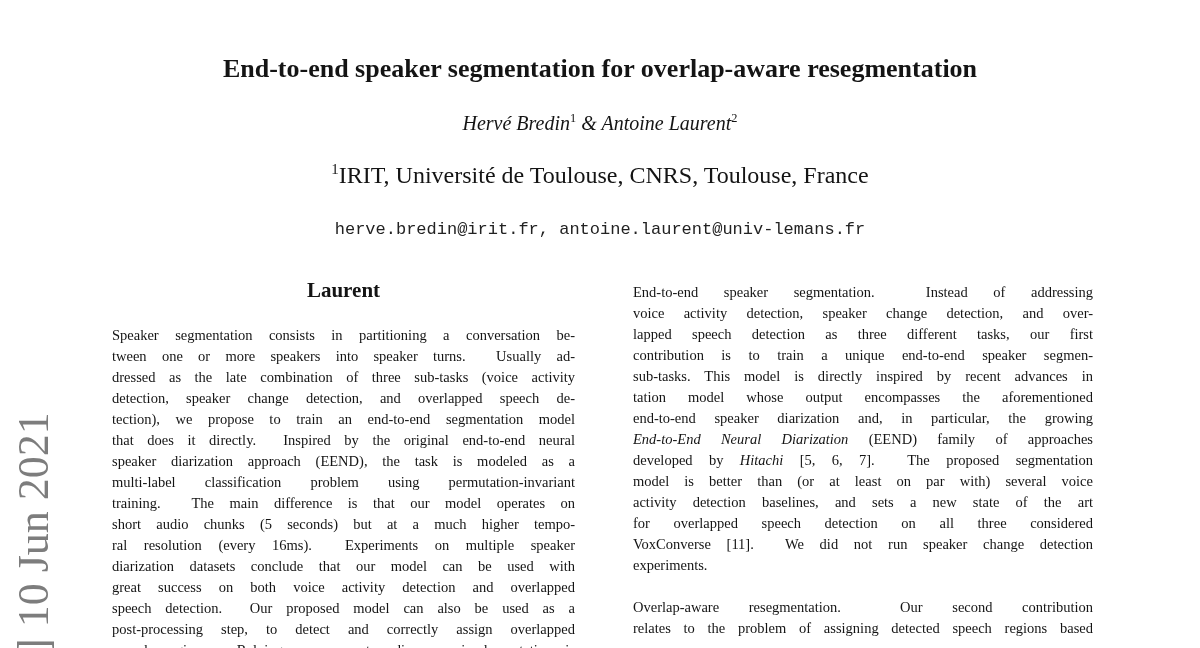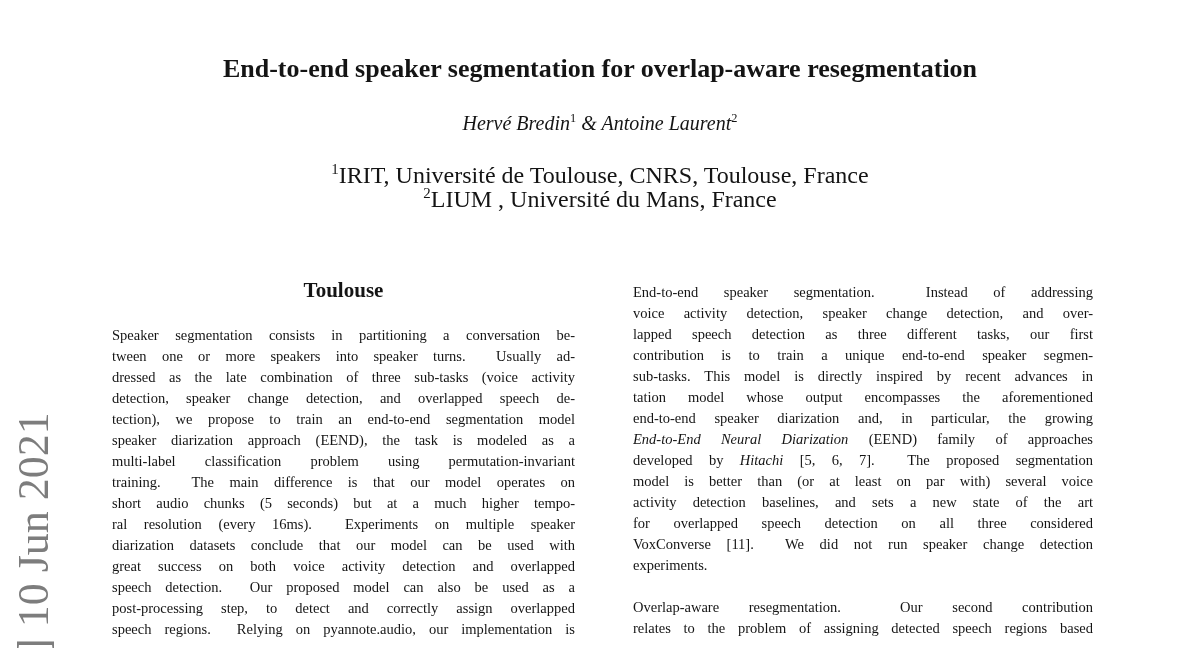--- a/index.html
+++ b/index.html
@@ -59,32 +59,33 @@
 <div class="page" style="background: rgb(255, 255, 255); color: rgb(20, 20, 20);">
 
   <div class="watermark" style="color: rgb(125, 125, 125);">] 10 Jun 2021</div>
 
   <div class="title">End-to-end speaker segmentation for overlap-aware resegmentation</div>
 
   <div class="authors"><span>Hervé Bredin</span><sup>1</sup><span> &amp; </span><span>Antoine Laurent</span><sup>2</sup></div>
 
   <div class="affils center-lines">
       <div class="tline"><sup>1</sup><span>IRIT, Université de Toulouse, CNRS, Toulouse, France</span></div>
-      <div class="tline"><sup>2</sup><span>LIUM , Université du Mans, France</span></div>
     </div>
 
+  <div class="emails">herve.bredin@irit.fr, antoine.laurent@univ-lemans.fr</div>
 
-  <div class="abs-head">Toulouse</div>
+  <div class="abs-head">Laurent</div>
 
   <div class="col col-abs">
       <div class="tline"><span>Speaker segmentation consists in partitioning a conversation be-</span></div>
       <div class="tline"><span>tween one or more speakers into speaker turns.&nbsp; Usually ad-</span></div>
       <div class="tline"><span>dressed as the late combination of three sub-tasks (voice activity</span></div>
       <div class="tline"><span>detection, speaker change detection, and overlapped speech de-</span></div>
       <div class="tline"><span>tection), we propose to train an end-to-end segmentation model</span></div>
+      <div class="tline"><span>that does it directly.&nbsp; Inspired by the original end-to-end neural</span></div>
       <div class="tline"><span>speaker diarization approach (EEND), the task is modeled as a</span></div>
       <div class="tline"><span>multi-label classification problem using permutation-invariant</span></div>
       <div class="tline"><span>training.&nbsp; The main difference is that our model operates on</span></div>
       <div class="tline"><span>short audio chunks (5 seconds) but at a much higher tempo-</span></div>
       <div class="tline"><span>ral resolution (every 16ms).&nbsp; Experiments on multiple speaker</span></div>
       <div class="tline"><span>diarization datasets conclude that our model can be used with</span></div>
       <div class="tline"><span>great success on both voice activity detection and overlapped</span></div>
       <div class="tline"><span>speech detection.&nbsp; Our proposed model can also be used as a</span></div>
       <div class="tline"><span>post-processing step, to detect and correctly assign overlapped</span></div>
       <div class="tline"><span>speech regions.&nbsp; Relying on pyannote.audio, our implementation is</span></div>

